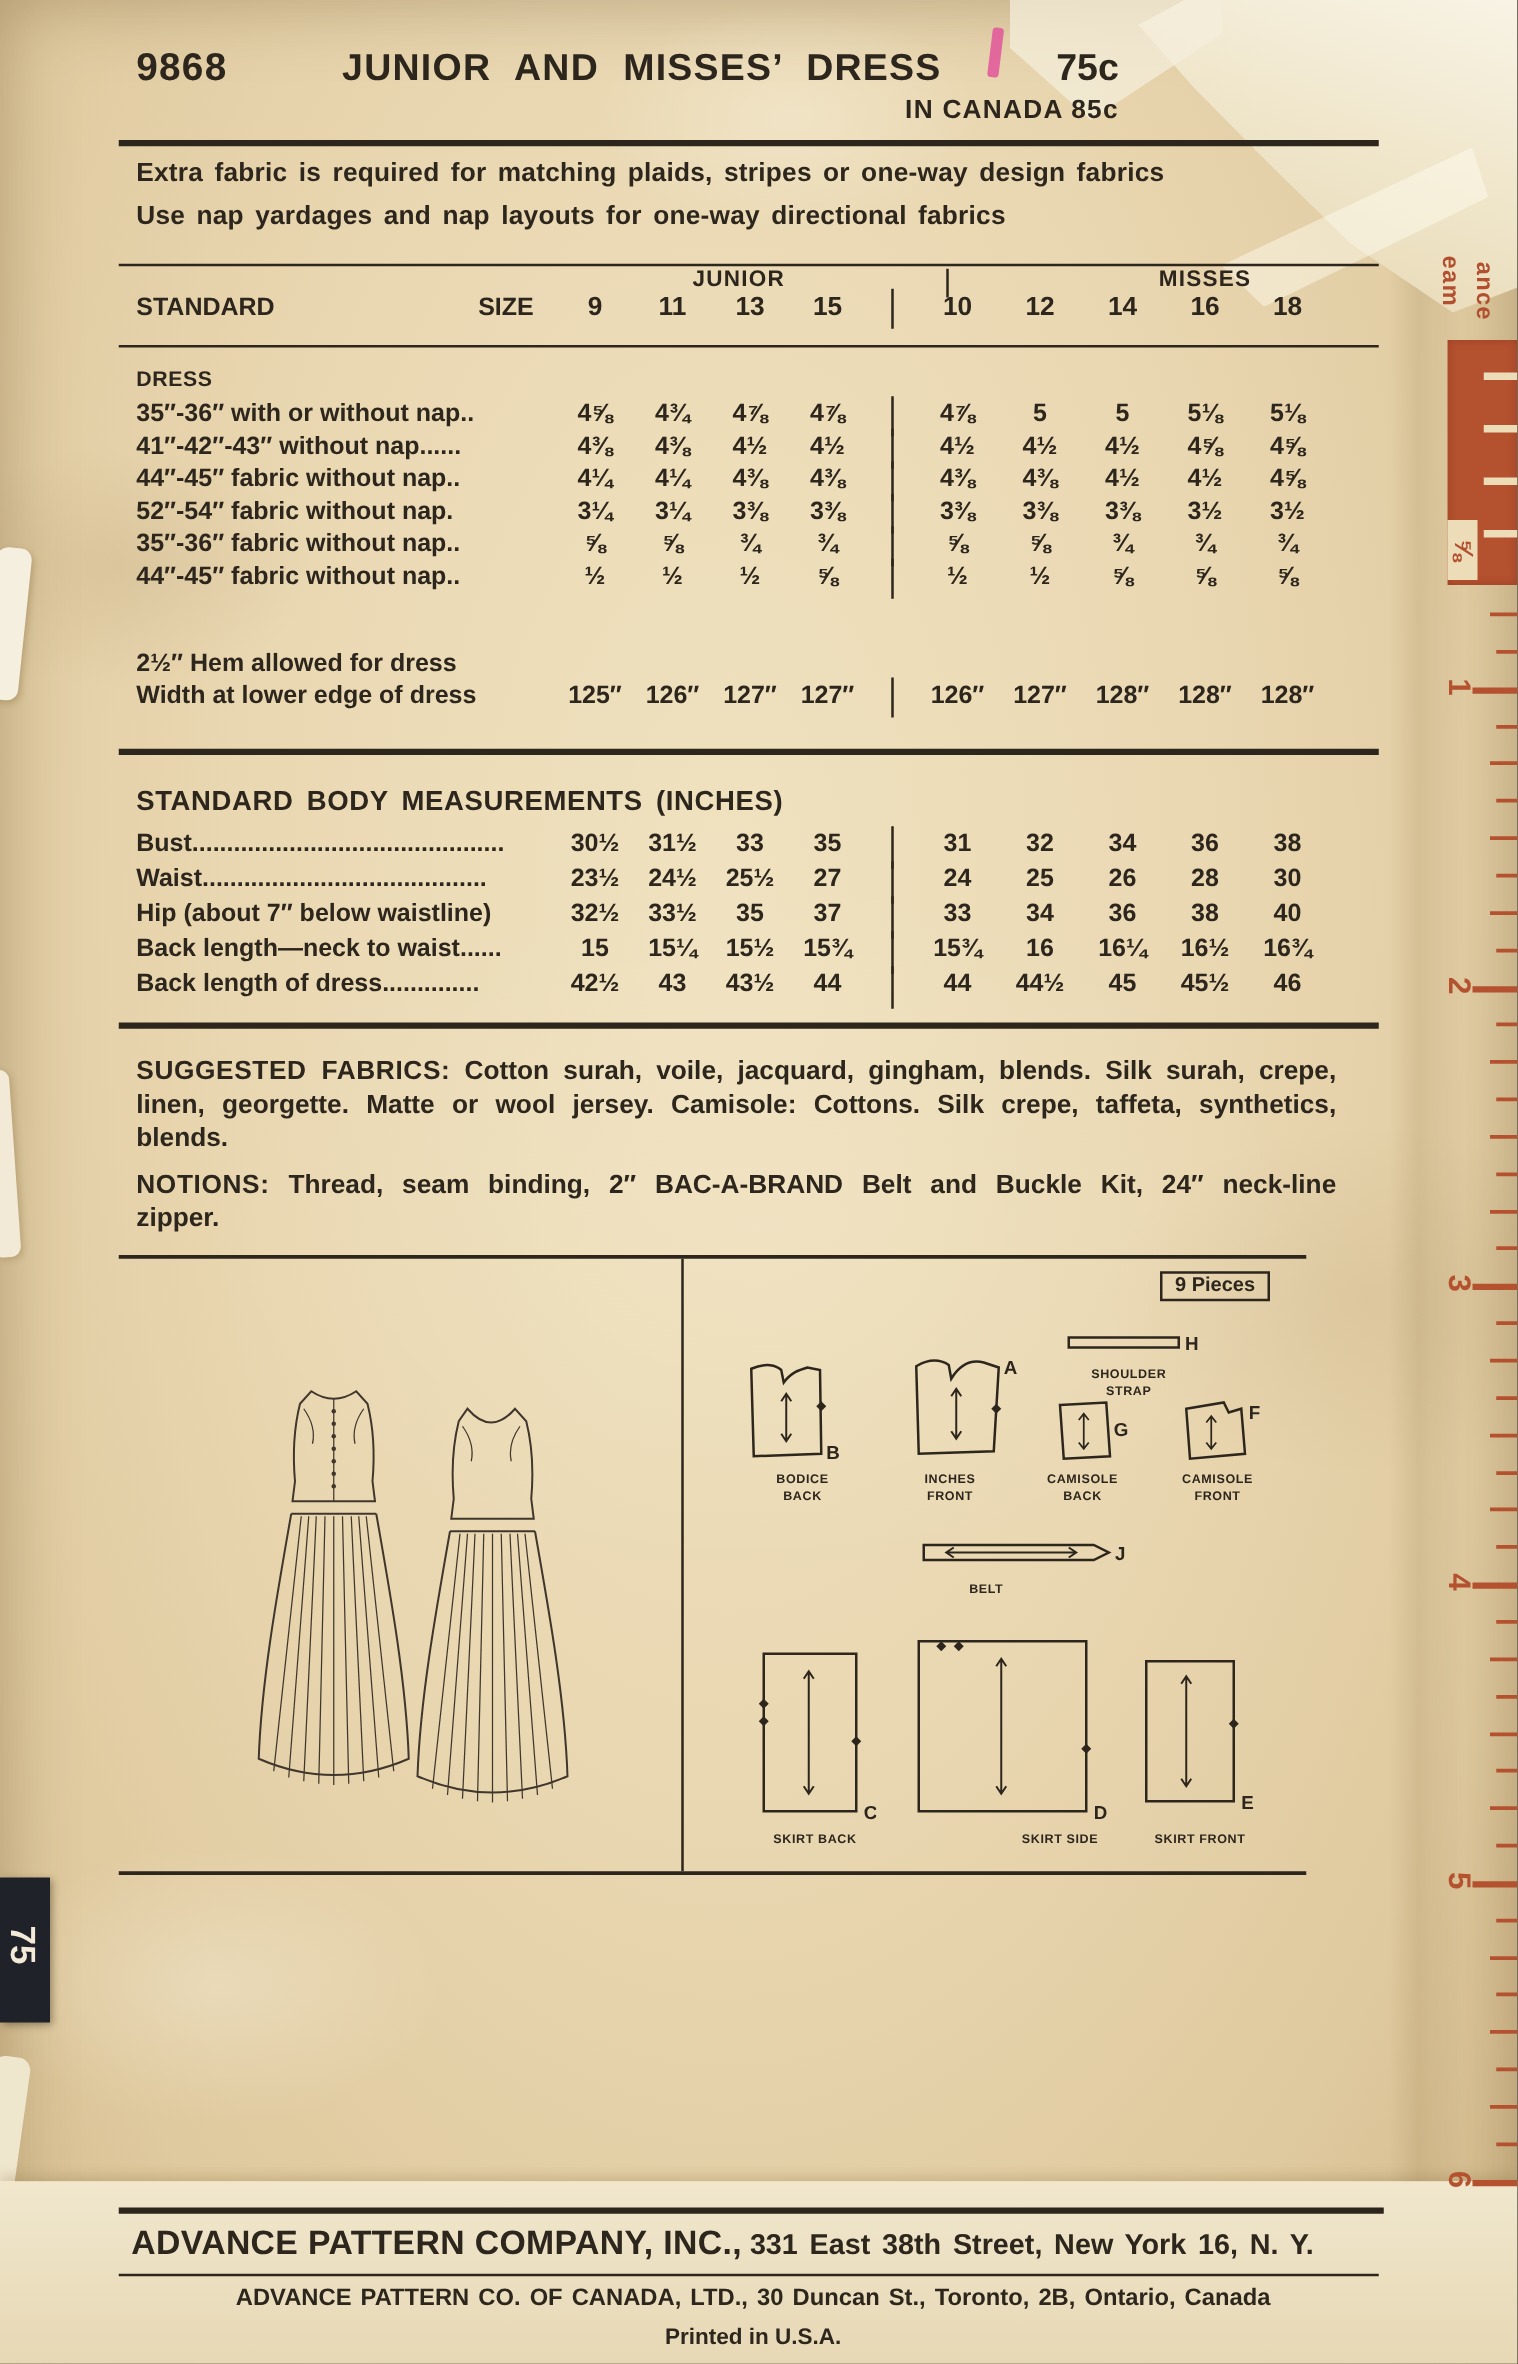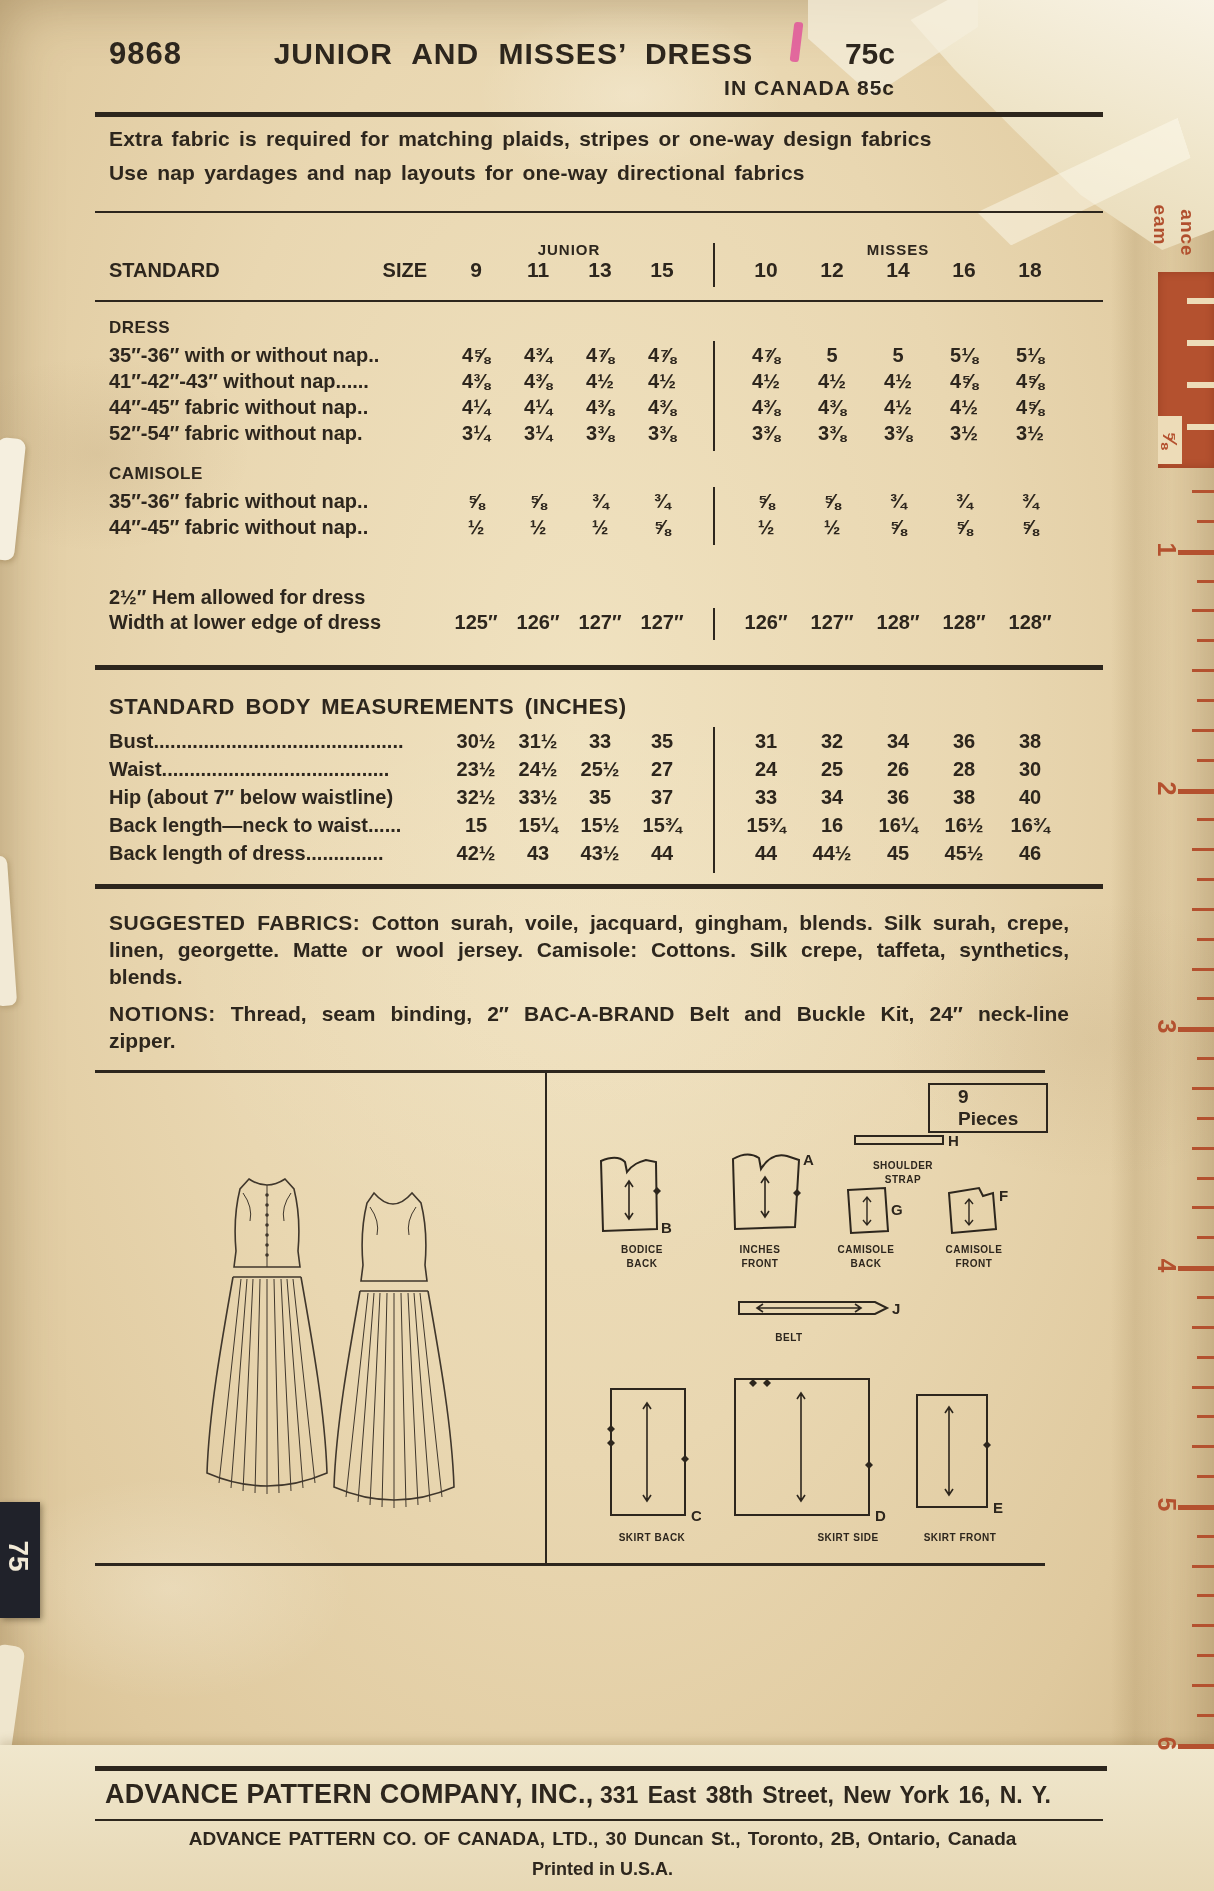--- a/index.html
+++ b/index.html
@@ -53,21 +53,21 @@
   .rule.thin{height:2px;width:1008px;}
   .masthead{display:flex;align-items:baseline;width:800px;margin-top:36px;}
   .pattern-number{font-size:31px;font-weight:bold;letter-spacing:1px;padding-left:14px;}
   .title{flex:1;text-align:center;font-size:30px;font-weight:bold;margin:0;letter-spacing:1px;word-spacing:10px;}
   .price{font-size:30px;font-weight:bold;}
   .canada-price{width:800px;text-align:right;font-size:21px;font-weight:bold;margin-top:4px;letter-spacing:1px;}
   .rule-head{margin-top:12px;}
   .notice-line{margin:10px 0 0 14px;font-size:21px;font-weight:bold;letter-spacing:.2px;word-spacing:3px;}
   .rule-notice{margin-top:26px;}
   
-  .group-row{display:grid;grid-template-columns:350px 248px 40px 330px;margin-top:28px;font-weight:bold;font-size:15px;}
+  .group-row{display:grid;grid-template-columns:350px 248px 40px 330px;margin-top:0;font-weight:bold;font-size:18px;gap:22px;}
   .gjunior,.gmisses{text-align:center;letter-spacing:1px;}
   .gdivcell{position:relative;}
   .gdivcell::after{content:"";position:absolute;left:50%;top:2px;bottom:-4px;width:2px;background:#2d261d;}
   .trow{display:grid;grid-template-columns:350px repeat(4,62px) 40px repeat(5,66px);align-items:baseline;min-height:26px;}
   .tlabel{font-size:20px;font-weight:bold;white-space:nowrap;overflow:hidden;padding-left:14px;}
   .tval{text-align:center;font-size:20px;font-weight:bold;}
   .tdivider{position:relative;height:100%;}
   .tdivider::after{content:"";position:absolute;left:50%;top:-3px;bottom:-3px;width:2px;background:#2d261d;}
   .size-row .tval{font-size:21px;}
   .yardage-size-label{display:flex;justify-content:space-between;padding-right:18px;}
@@ -78,21 +78,21 @@
   .rule-mid{margin-top:28px;height:4px;}
   .meas-title{font-size:22px;font-weight:bold;letter-spacing:.5px;margin:24px 0 10px 14px;word-spacing:4px;}
   .mrow{min-height:28px;}
   .rule-meas{margin-top:14px;height:4px;}
   .para{margin:20px 0 0 14px;width:960px;font-size:21px;font-weight:bold;line-height:27px;text-align:justify;word-spacing:5px;}
   .para .lead{letter-spacing:.5px;}
   .para.notions{margin-top:10px;}
   
   .diagram{position:relative;margin-top:16px;width:950px;height:490px;border-top:3px solid #2d261d;border-bottom:3px solid #2d261d;}
   .vdivider{position:absolute;left:450px;top:0;bottom:0;width:2px;background:#2d261d;}
-  .nine-box{position:absolute;left:833px;top:10px;border:2px solid #2d261d;padding:1px 28px;font-size:19px;font-weight:bold;}
+  .nine-box{position:absolute;left:833px;top:10px;border:2px solid #2d261d;padding:1px 10px;font-size:16px;font-weight:bold;}
   .piece{position:absolute;}
   .pcaption{position:absolute;font-size:10px;font-weight:bold;letter-spacing:.5px;text-align:center;line-height:14px;}
   svg text{font-family:"Liberation Sans",sans-serif;}
   .footer{position:absolute;left:95px;top:1766px;width:1015px;}
   .footer .rule.thick{width:1012px;height:5px;}
   .f-line1{margin:8px 0 0 10px;font-size:23px;}
   .f-company{font-size:27px;font-weight:bold;letter-spacing:.3px;}
   .f-address{font-size:23px;font-weight:bold;word-spacing:3px;}
   .f-rule2{margin-top:9px;width:1012px;}
   .f-line2{margin-top:7px;text-align:center;font-size:19px;font-weight:bold;word-spacing:2px;}
@@ -267,21 +267,20 @@
             <div class="tval">3¼</div>
             <div class="tval">3⅜</div>
             <div class="tval">3⅜</div>
             <div class="tdivider"></div>
             <div class="tval">3⅜</div>
             <div class="tval">3⅜</div>
             <div class="tval">3⅜</div>
             <div class="tval">3½</div>
             <div class="tval">3½</div>
           </div>
-          <div class="sec-head">CAMISOLE</div>
           <div class="trow">
             <div class="tlabel">35″-36″ fabric without nap..</div>
             <div class="tval">⅝</div>
             <div class="tval">⅝</div>
             <div class="tval">¾</div>
             <div class="tval">¾</div>
             <div class="tdivider"></div>
             <div class="tval">⅝</div>
             <div class="tval">⅝</div>
             <div class="tval">¾</div>

